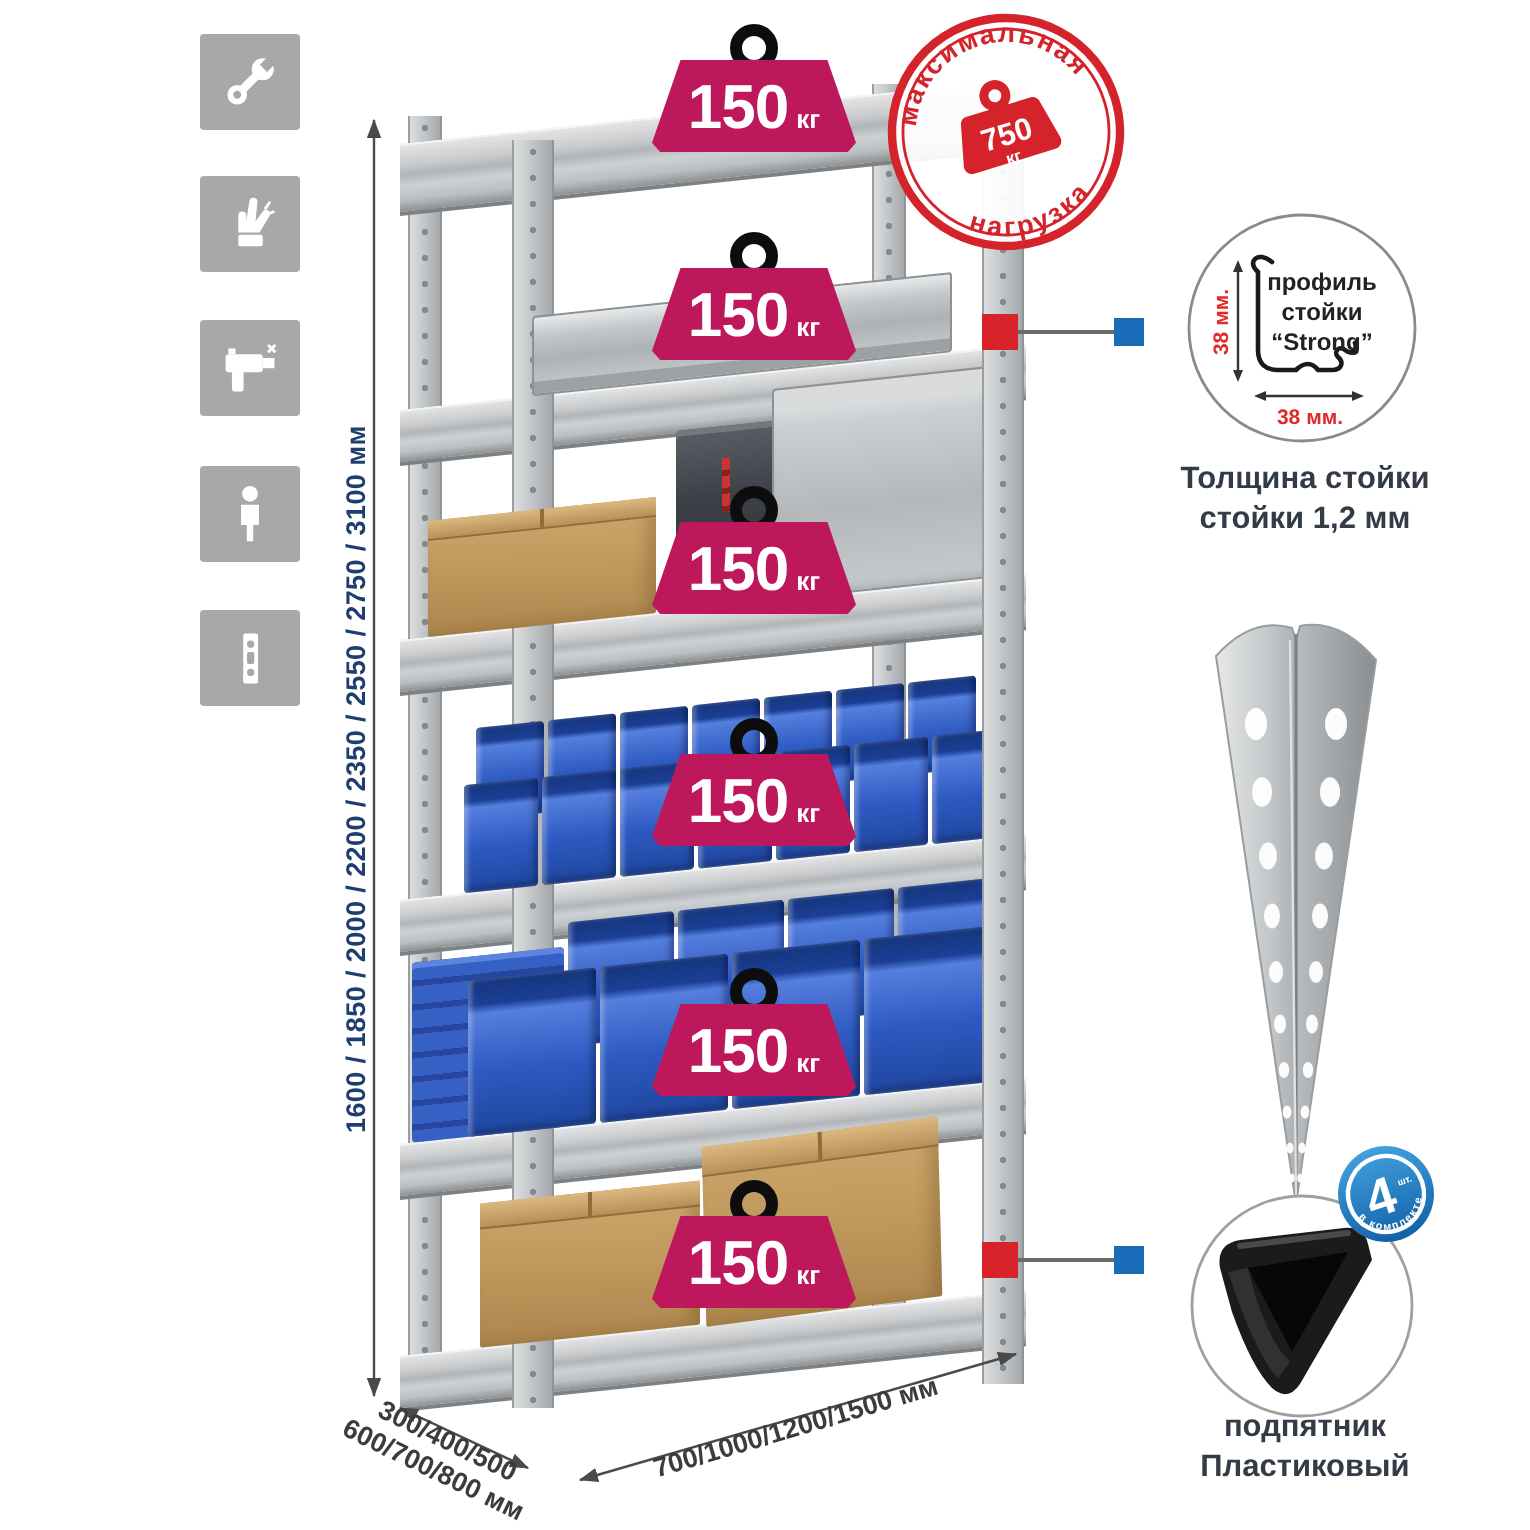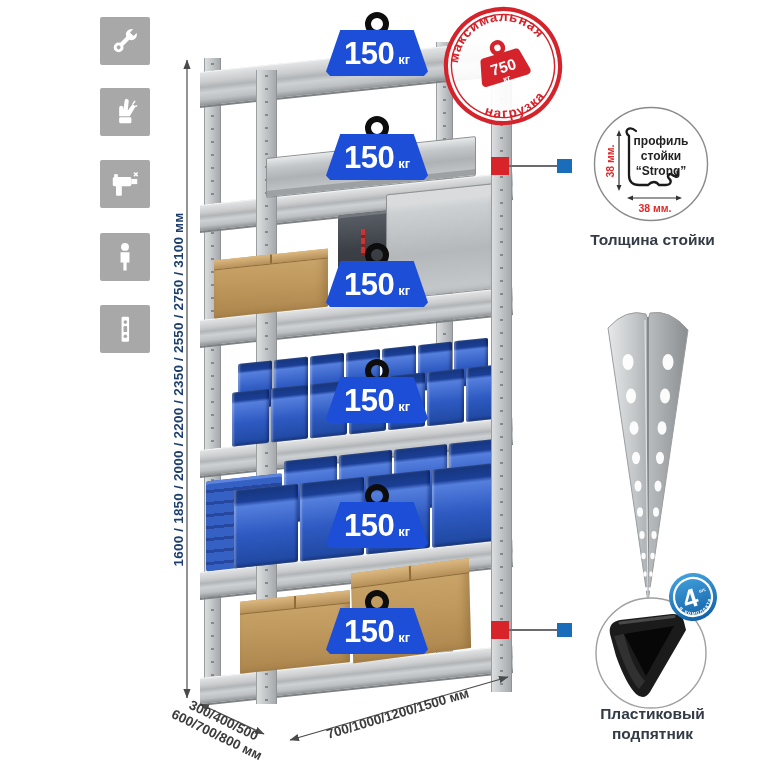--- a/index.html
+++ b/index.html
@@ -41,21 +41,21 @@
   .bin{position:relative;border-radius:2px;
        background:linear-gradient(180deg,#16357c 0%,#1b3f96 16%,#557fdd 22%,#2e5ac2 58%,#1f479f 100%);
        box-shadow:inset 2px 0 2px rgba(255,255,255,.28), inset -2px -2px 3px rgba(0,0,30,.35);}
   .bin-s1{width:34px;height:46px;} .bin-s2{width:37px;height:54px;}
   .bin-b1{width:53px;height:62px;} .bin-b2{width:64px;height:78px;}
   .crate{background:repeating-linear-gradient(180deg,#3560c4 0 9px,#27479e 9px 12px);
          border-radius:2px;box-shadow:inset 0 3px 0 #5d84de;}
   
   .badge{position:absolute;left:326px;width:102px;z-index:6;}
   .badge-ring{width:12px;height:12px;border:6px solid #0d0d0d;border-radius:50%;margin:0 auto;}
-  .badge-body{width:102px;height:46px;margin-top:-6px;background:#1d4ed8;color:#fff;
+  .badge-body{width:102px;height:46px;margin-top:-6px;background:#be185d;color:#fff;
       clip-path:polygon(14% 0,86% 0,100% 90%,96% 100%,4% 100%,0 90%);
       display:flex;align-items:center;justify-content:center;}
   .badge-val{font-size:31px;font-weight:bold;letter-spacing:-.5px;line-height:1;}
   .badge-unit{font-size:13px;font-weight:bold;margin:12px 0 0 4px;line-height:1;}
   
   .sq-red{position:absolute;width:18px;height:18px;background:#d8232a;z-index:5;}
   .sq-blue{position:absolute;width:15px;height:14px;background:#1a6db8;z-index:5;}
   .conn{position:absolute;height:2px;background:#6b6b6b;z-index:5;}
   
   .abs{position:absolute;}
@@ -269,20 +269,21 @@
       <polygon points="41,90.5 35,93 41,95.5" fill="#333"></polygon>
       <polygon points="84,90.5 90,93 84,95.5" fill="#333"></polygon>
       <text x="63" y="107" text-anchor="middle" font-size="10.5" font-weight="bold" fill="#e02a2a">38 мм.</text>
       <text x="69" y="40" text-anchor="middle" font-size="12" font-weight="600" fill="#222">профиль</text>
       <text x="69" y="55" text-anchor="middle" font-size="12" font-weight="600" fill="#222">стойки</text>
       <text x="69" y="70" text-anchor="middle" font-size="12" font-weight="600" fill="#222">“Strong”</text>
     </svg>
   </div>
   <div class="caption" style="left:570px;top:230px">
     <div>Толщина стойки</div>
+    <div>стойки 1,2 мм</div>
   </div>
 
   <div class="abs z2" style="left:598px;top:300px">
     <svg width="100" height="318" viewBox="0 0 100 318">
       <defs>
         <linearGradient id="gl" x1="0" y1="0" x2="1" y2="0">
           <stop offset="0" stop-color="#e6e8e9"></stop>
             <stop offset=".7" stop-color="#c2c5c7"></stop>
             <stop offset="1" stop-color="#aeb1b3"></stop>
         </linearGradient>
@@ -347,22 +348,22 @@
         <text x="23" y="35.5" text-anchor="middle" font-size="26" font-weight="bold" fill="#fff">4</text>
         <text x="37" y="24" text-anchor="middle" font-size="4.8" font-weight="bold" fill="#fff">шт.</text>
         <path id="badgeArc" d="M8,26 A18,18 0 0 0 44,26" fill="none"></path>
         <text font-size="5.4" font-weight="bold" fill="#fff" letter-spacing=".9">
           <textPath href="#badgeArc" startOffset="50%" text-anchor="middle">в комплекте</textPath>
         </text>
       </g>
     </svg>
   </div>
   <div class="caption" style="left:570px;top:704px">
+    <div>подпятник</div>
     <div>Пластиковый</div>
-    <div>подпятник</div>
   </div>
 
   <svg class="overlay" width="765" height="765" viewBox="0 0 765 765">
     <defs>
       <marker id="arw" orient="auto-start-reverse" markerWidth="9" markerHeight="8" refX="7.5" refY="3">
         <path d="M0,0 L8,3 L0,6 z" fill="#4a4a4a"></path>
       </marker>
     </defs>
     <line x1="187" y1="60" x2="187" y2="698" stroke="#4a4a4a" stroke-width="1.2" marker-start="url(#arw)" marker-end="url(#arw)"></line>
     <line x1="200" y1="704" x2="264" y2="734" stroke="#4a4a4a" stroke-width="1.2" marker-start="url(#arw)" marker-end="url(#arw)"></line>

